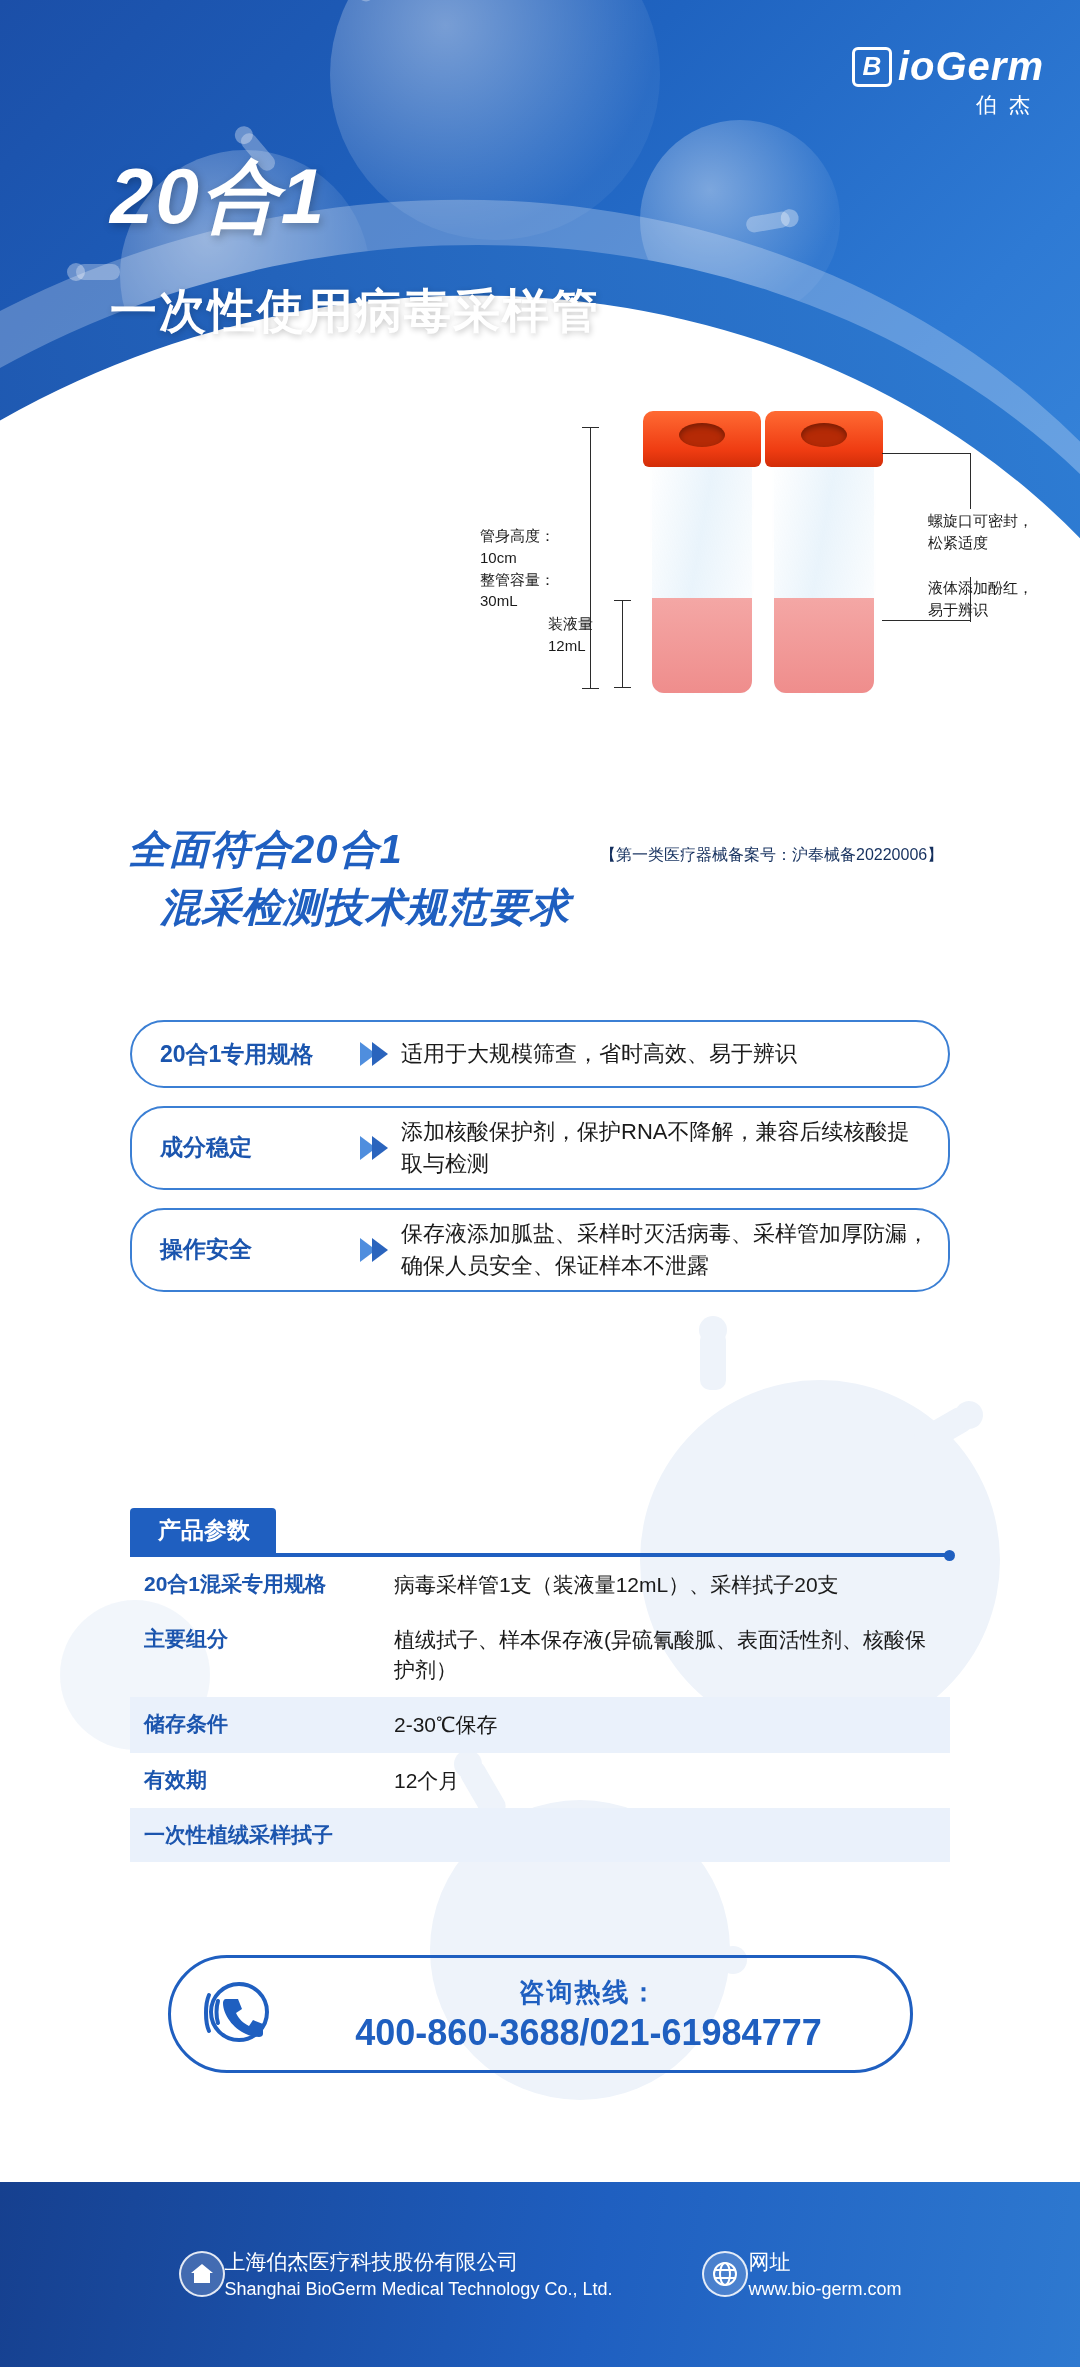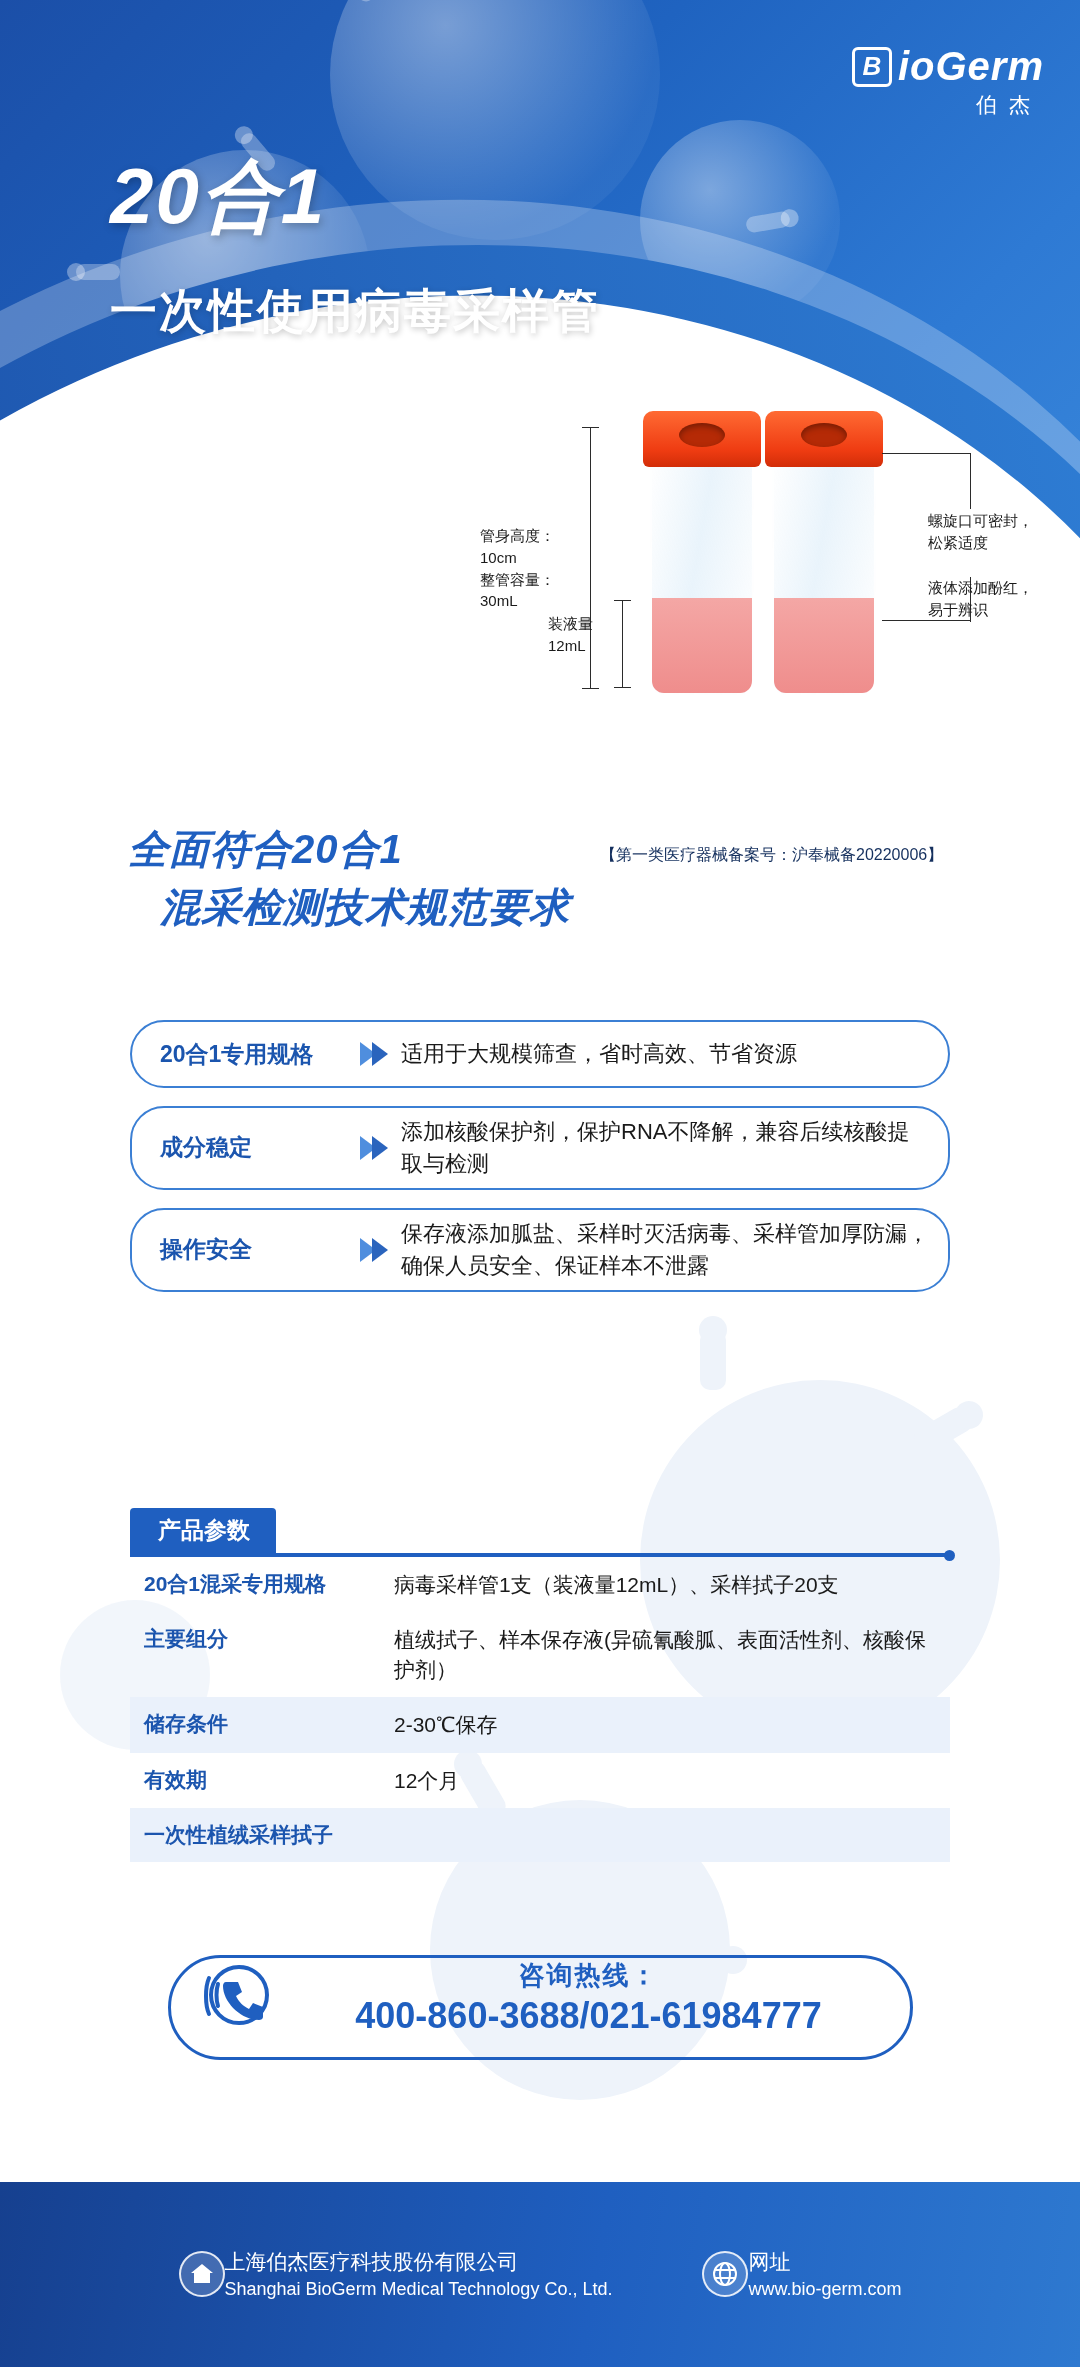--- a/index.html
+++ b/index.html
@@ -302,24 +302,25 @@
     flex: 1;
     color: #1a1a1a;
     line-height: 1.4;
   }
 
   
   .hotline {
     position: absolute;
     top: 1955px; left: 168px;
     width: 745px;
-    height: 105px;
+    height: 118px;
     border: 3px solid #1f5fc0;
     border-radius: 60px;
     display: flex;
+    align-items: center;
     padding-left: 30px;
   }
   .hotline-icon { width: 86px; flex: none; }
   .hotline-txt { flex: 1; text-align: center; padding-right: 20px; }
   .hotline-label {
     color: #1f5fc0;
     font-size: 26px;
     font-weight: bold;
     letter-spacing: 2px;
   }
@@ -472,21 +473,21 @@
     <div class="features">
 
       <div class="pill">
         <div class="pill-title">20合1专用规格</div>
         <div class="pill-arrow">
           <svg width="34" height="30" viewBox="0 0 34 30">
               <path d="M4 3 L20 15 L4 27 Z" fill="#4f8ede"></path>
               <path d="M16 3 L32 15 L16 27 Z" fill="#2a64bd"></path>
             </svg>
         </div>
-        <div class="pill-body">适用于大规模筛查，省时高效、节省资源</div>
+        <div class="pill-body">适用于大规模筛查，省时高效、易于辨识</div>
       </div>
 
       <div class="pill">
         <div class="pill-title">成分稳定</div>
         <div class="pill-arrow">
           <svg width="34" height="30" viewBox="0 0 34 30">
               <path d="M4 3 L20 15 L4 27 Z" fill="#4f8ede"></path>
               <path d="M16 3 L32 15 L16 27 Z" fill="#2a64bd"></path>
             </svg>
         </div>

